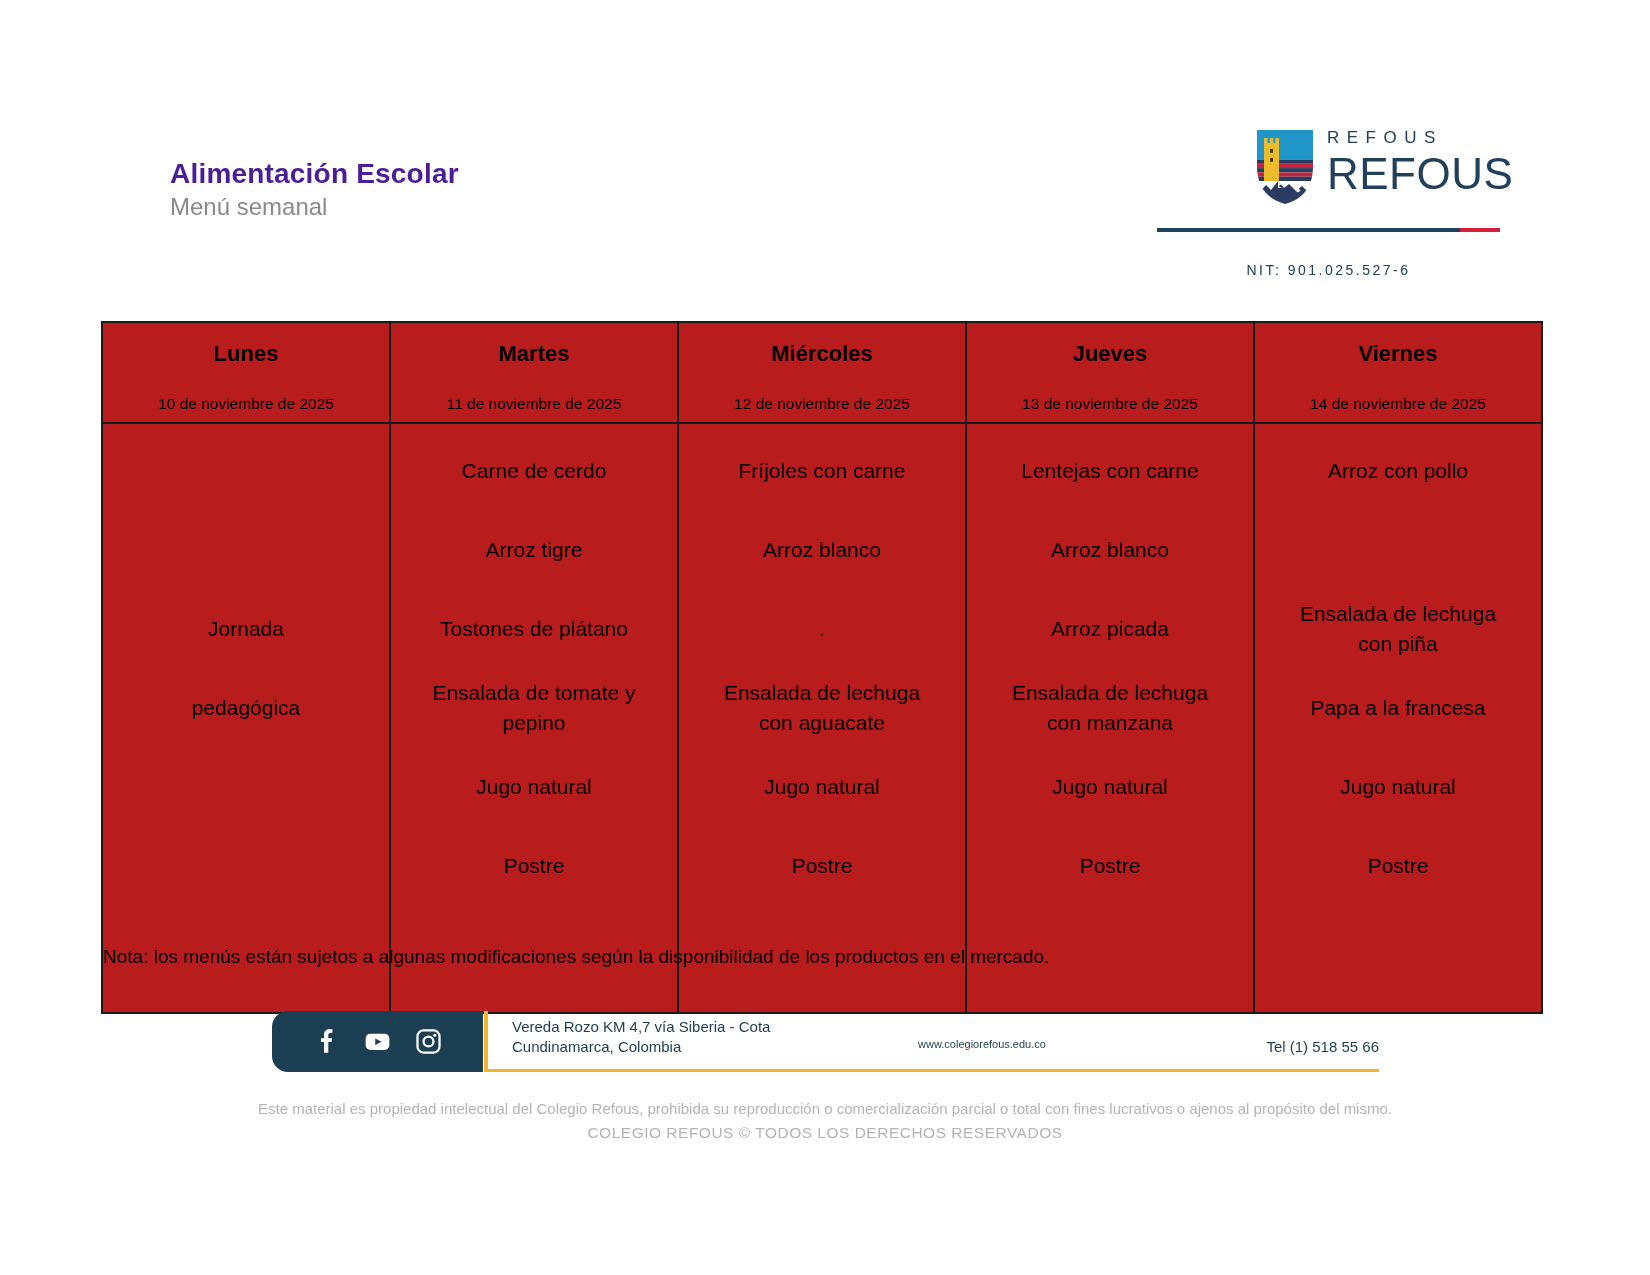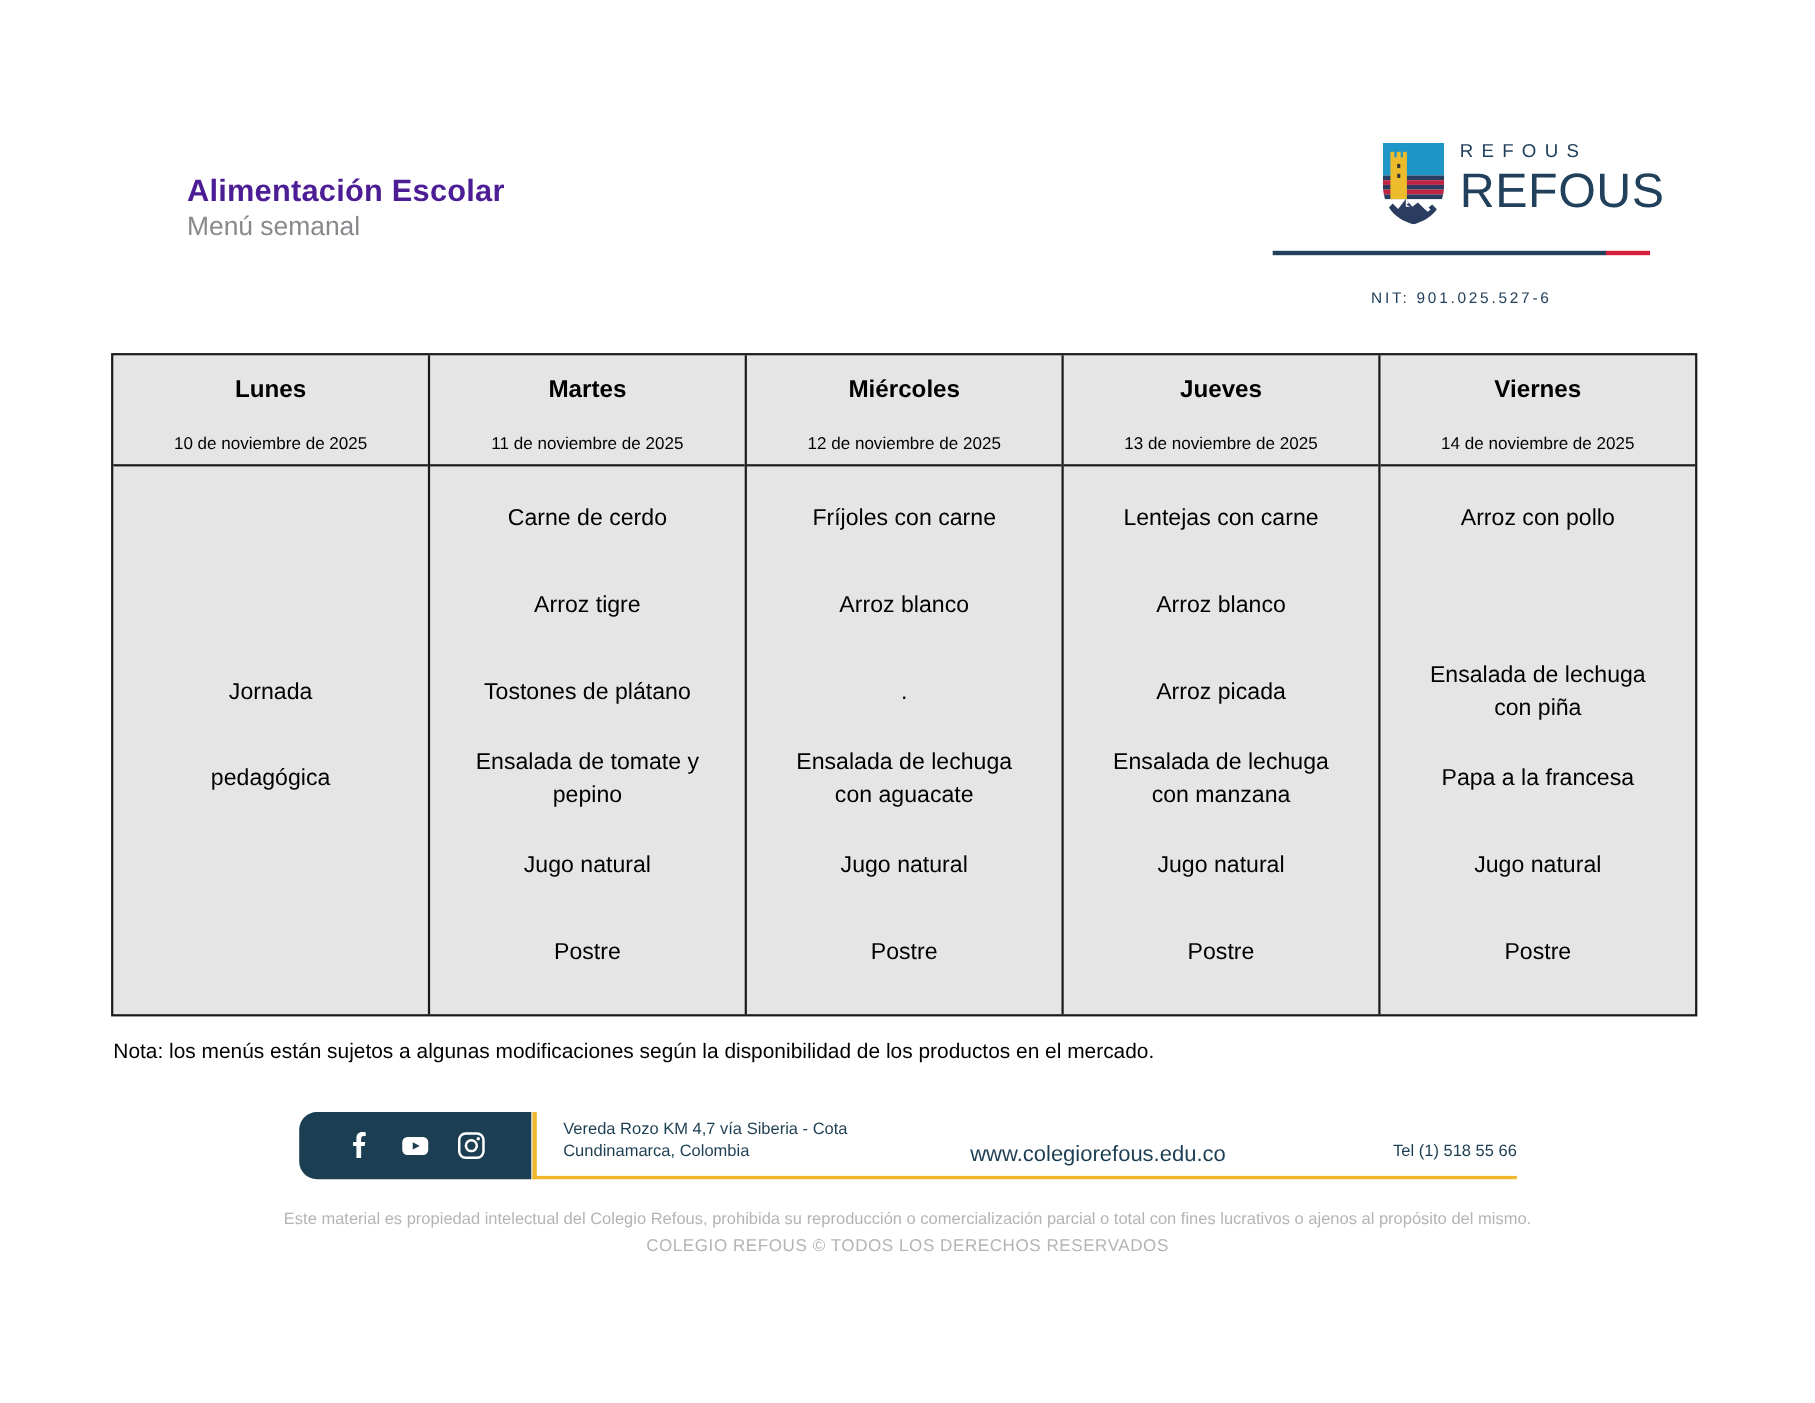--- a/index.html
+++ b/index.html
@@ -17,40 +17,40 @@
   .crest { left:1257px; top:130px; width:56px; height:74px; }
   .logo-text { left:1327px; top:128px; }
   .colegio { font-size:17px; letter-spacing:7.5px; color:#21405c; font-weight:500; line-height:20px; }
   .refous { font-size:44px; font-weight:normal; color:#21405c; line-height:46px; margin-top:3px; letter-spacing:0.5px; }
   .logo-rule { left:1157px; top:228px; width:343px; height:4px; display:flex; }
   .rule-navy { flex:1; background:#21405c; }
   .rule-red { width:40px; background:#d51f3c; }
   .nit { left:1157px; top:242px; width:343px; text-align:center; font-size:14px; letter-spacing:2.5px; color:#21405c;margin-top:20px; }
 
   
-  .menu-table { left:101px; top:321px; width:1442px; height:603px; border:2px solid #1a1a1a; display:flex; background:#e5e5e5; }
+  .menu-table { left:101px; top:321px; width:1442px; height:693px; border:2px solid #1a1a1a; display:flex; background:#b91c1c; }
   .day-col { flex:1; display:flex; flex-direction:column; border-right:2px solid #1a1a1a; }
   .day-col:last-child { border-right:none; }
   .day-header { height:101px; border-bottom:2px solid #1a1a1a; display:flex; flex-direction:column; align-items:center; }
   .day-name { margin-top:18px; font-size:22px; font-weight:bold; color:#000; }
   .day-date { margin-top:28px; font-size:15.5px; color:#000; }
   .day-body { flex:1; padding-top:7px; display:flex; flex-direction:column; }
   .menu-item { height:79px; display:flex; align-items:center; justify-content:center; text-align:center; font-size:21px; line-height:30px; color:#000; }
   .menu-item span { display:block; max-width:224px; }
 
   
   .note { left:103px; top:946px; font-size:19px; color:#000; }
 
   
   .social-box { left:272px; top:1011px; width:211px; height:61px; background:#1c3e52; border-radius:16px 0 0 16px; display:flex; align-items:center; justify-content:center; gap:24px; }
   .social-box svg { width:27px; height:27px; display:block; }
   .v-yellow { left:484px; top:1011px; width:4px; height:61px; background:#f0b62d; }
   .h-yellow { left:484px; top:1069px; width:895px; height:3px; background:#f0b62d; }
   .address { left:512px; top:1017px; font-size:15px; line-height:20px; color:#1c3e52; }
-  .website { left:882px; top:1038px; width:200px; text-align:center; font-size:20px; color:#1c3e52; }
+  .website { left:882px; top:1038px; width:200px; text-align:center; font-size:11px; color:#1c3e52; }
   .phone { left:1179px; top:1038px; width:200px; text-align:right; font-size:15px; color:#1c3e52; }
 
   
   .copy1 { left:0; top:1100px; width:1650px; text-align:center; font-size:15px; color:#b2b4b6; }
   .copy2 { left:0; top:1124px; width:1650px; text-align:center; font-size:15.5px; letter-spacing:0.5px; color:#b2b4b6; }
 </style>
 </head>
 <body>
 
 <div class="page">

